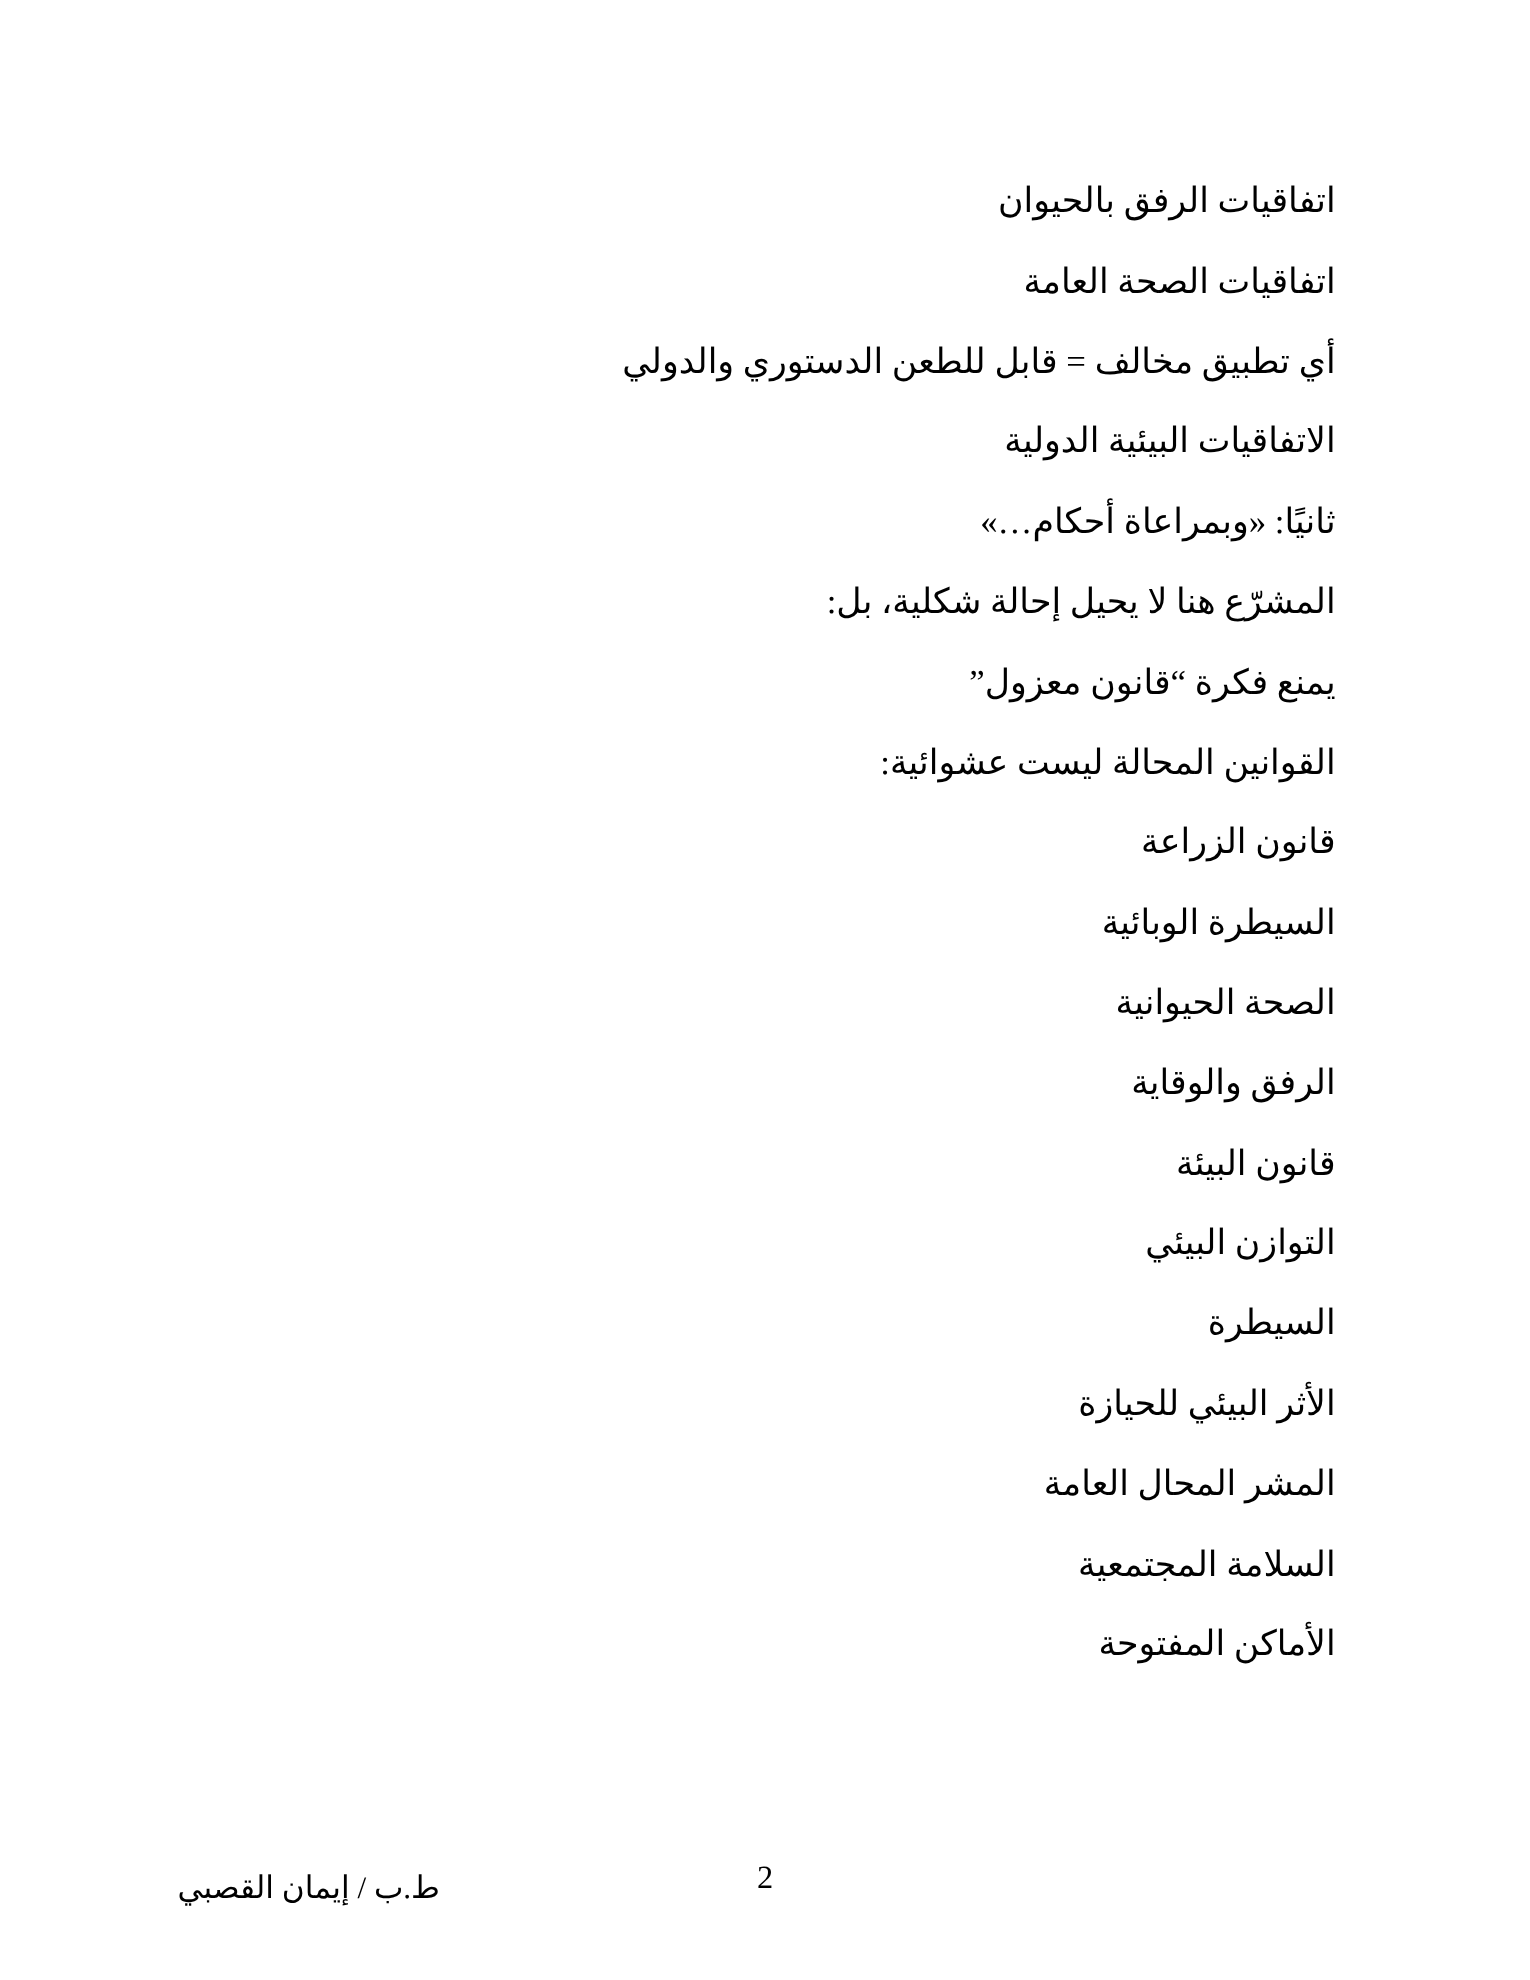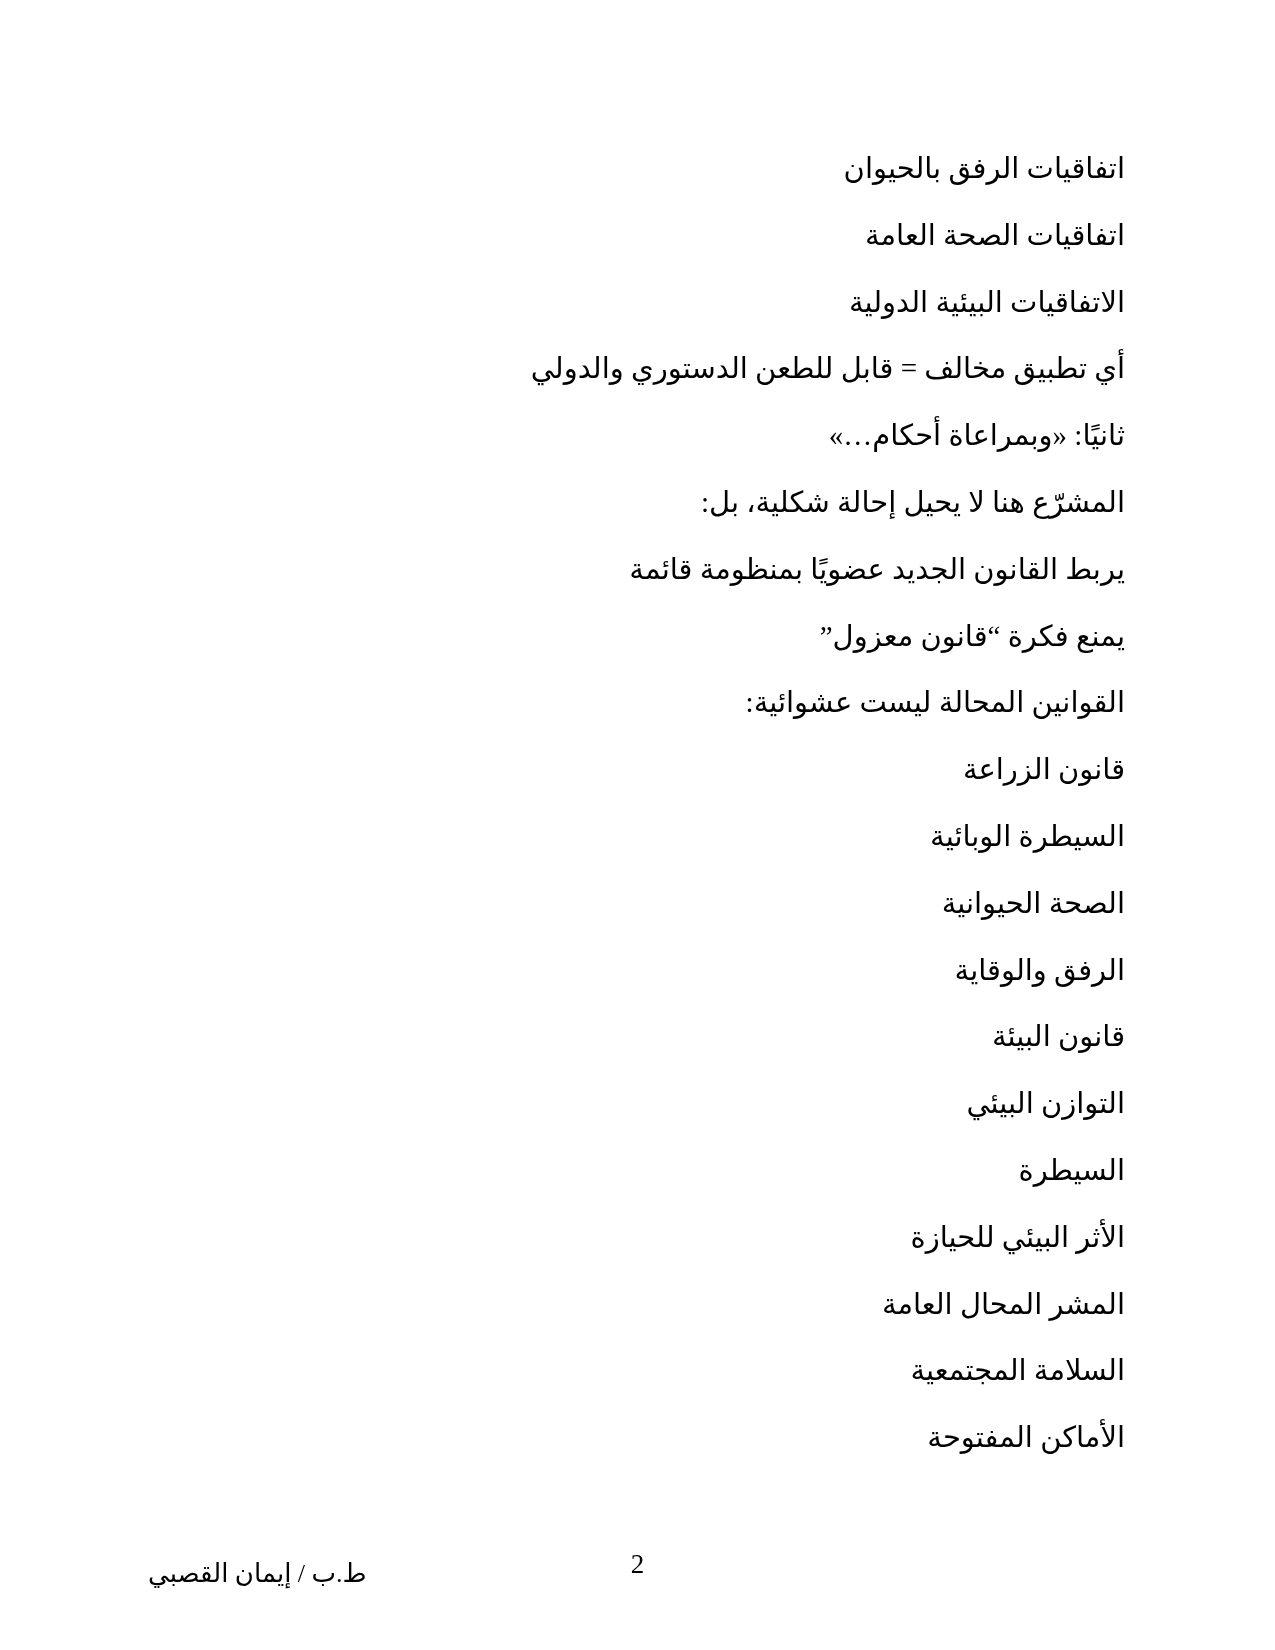--- a/index.html
+++ b/index.html
@@ -14,21 +14,21 @@
     position: relative;
     width: 1275px;
     height: 1650px;
     background: #ffffff;
     color: #000000;
     font-family: "Liberation Serif", "DejaVu Sans", serif;
   }
   .content {
     position: absolute;
     top: 135px;
-    right: 150px;
+    right: 162px;
     left: 150px;
     direction: rtl;
     text-align: right;
     unicode-bidi: embed;
   }
   .content p.doc-line {
     margin: 0;
     padding: 0;
     height: 66.8px;
     line-height: 66.8px;
@@ -62,25 +62,24 @@
   }
 </style>
 </head>
 <body>
 
 <div class="page">
 
   <div class="content">
     <p class="doc-line">اتفاقيات الرفق بالحيوان</p>
     <p class="doc-line">اتفاقيات الصحة العامة</p>
+    <p class="doc-line">أي تطبيق مخالف = قابل للطعن الدستوري والدولي</p>
     <p class="doc-line">الاتفاقيات البيئية الدولية</p>
-    <p class="doc-line">أي تطبيق مخالف = قابل للطعن الدستوري والدولي</p>
     <p class="doc-line">ثانيًا: «وبمراعاة أحكام…»</p>
     <p class="doc-line">المشرّع هنا لا يحيل إحالة شكلية، بل:</p>
-    <p class="doc-line">يربط القانون الجديد عضويًا بمنظومة قائمة</p>
     <p class="doc-line">يمنع فكرة “قانون معزول”</p>
     <p class="doc-line">القوانين المحالة ليست عشوائية:</p>
     <p class="doc-line underlined">قانون الزراعة</p>
     <p class="doc-line">السيطرة الوبائية</p>
     <p class="doc-line">الصحة الحيوانية</p>
     <p class="doc-line">الرفق والوقاية</p>
     <p class="doc-line underlined">قانون البيئة</p>
     <p class="doc-line">التوازن البيئي</p>
     <p class="doc-line">السيطرة</p>
     <p class="doc-line">الأثر البيئي للحيازة</p>

